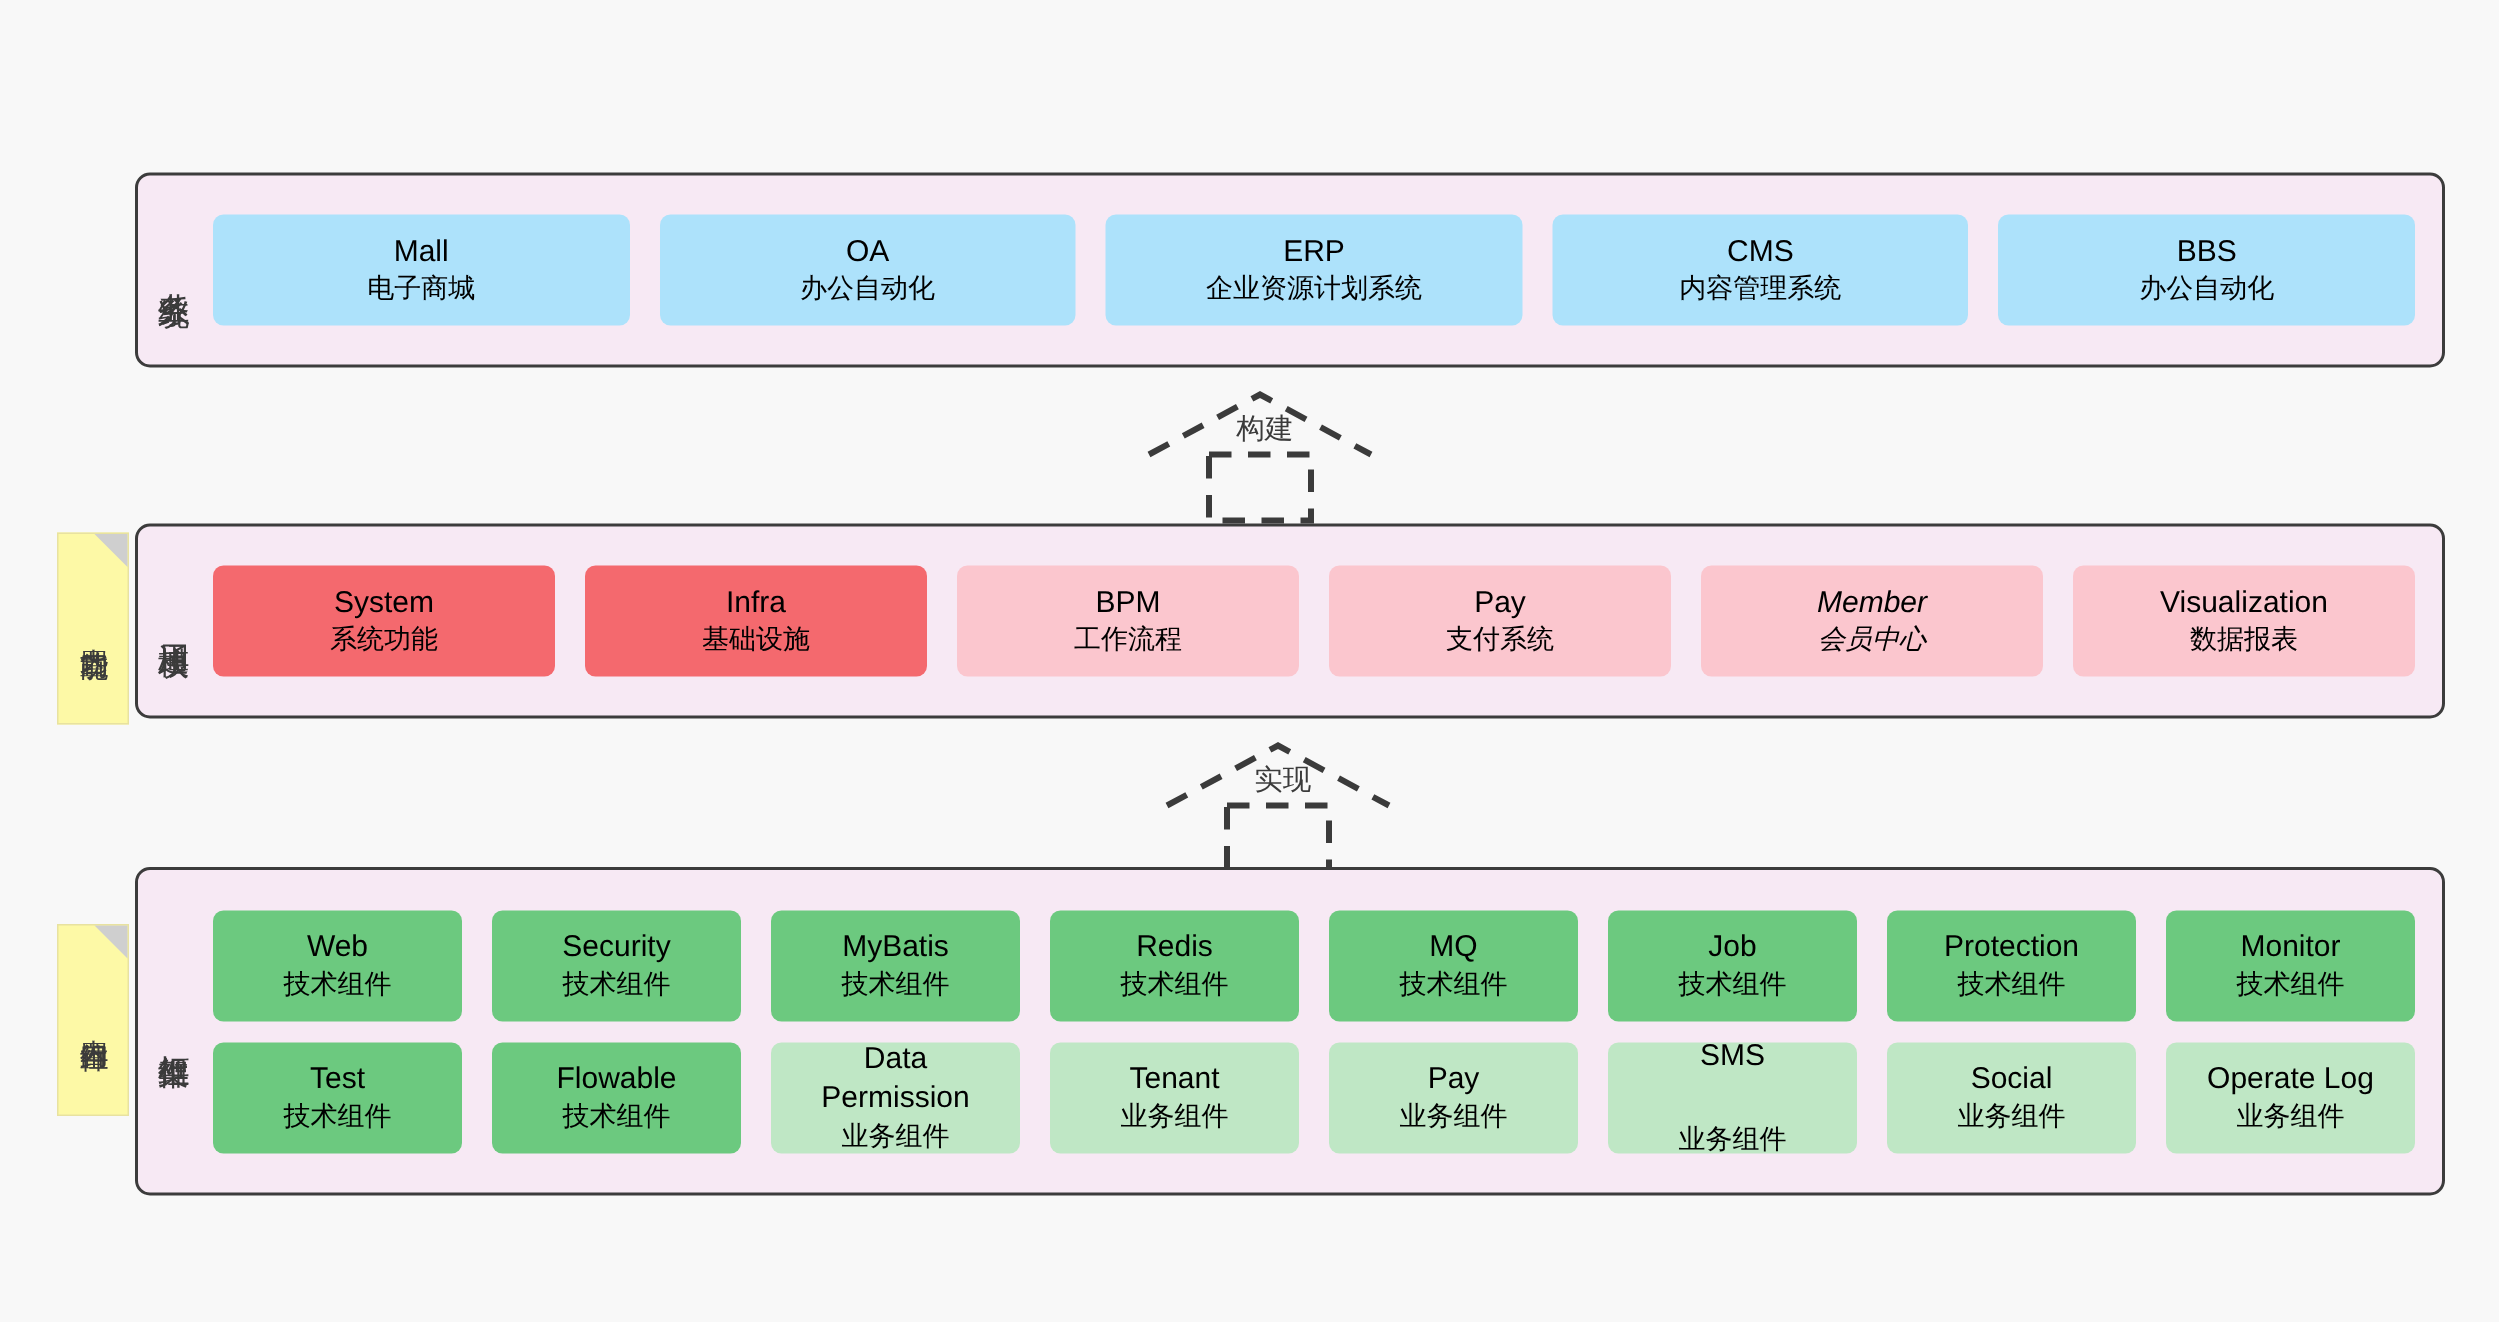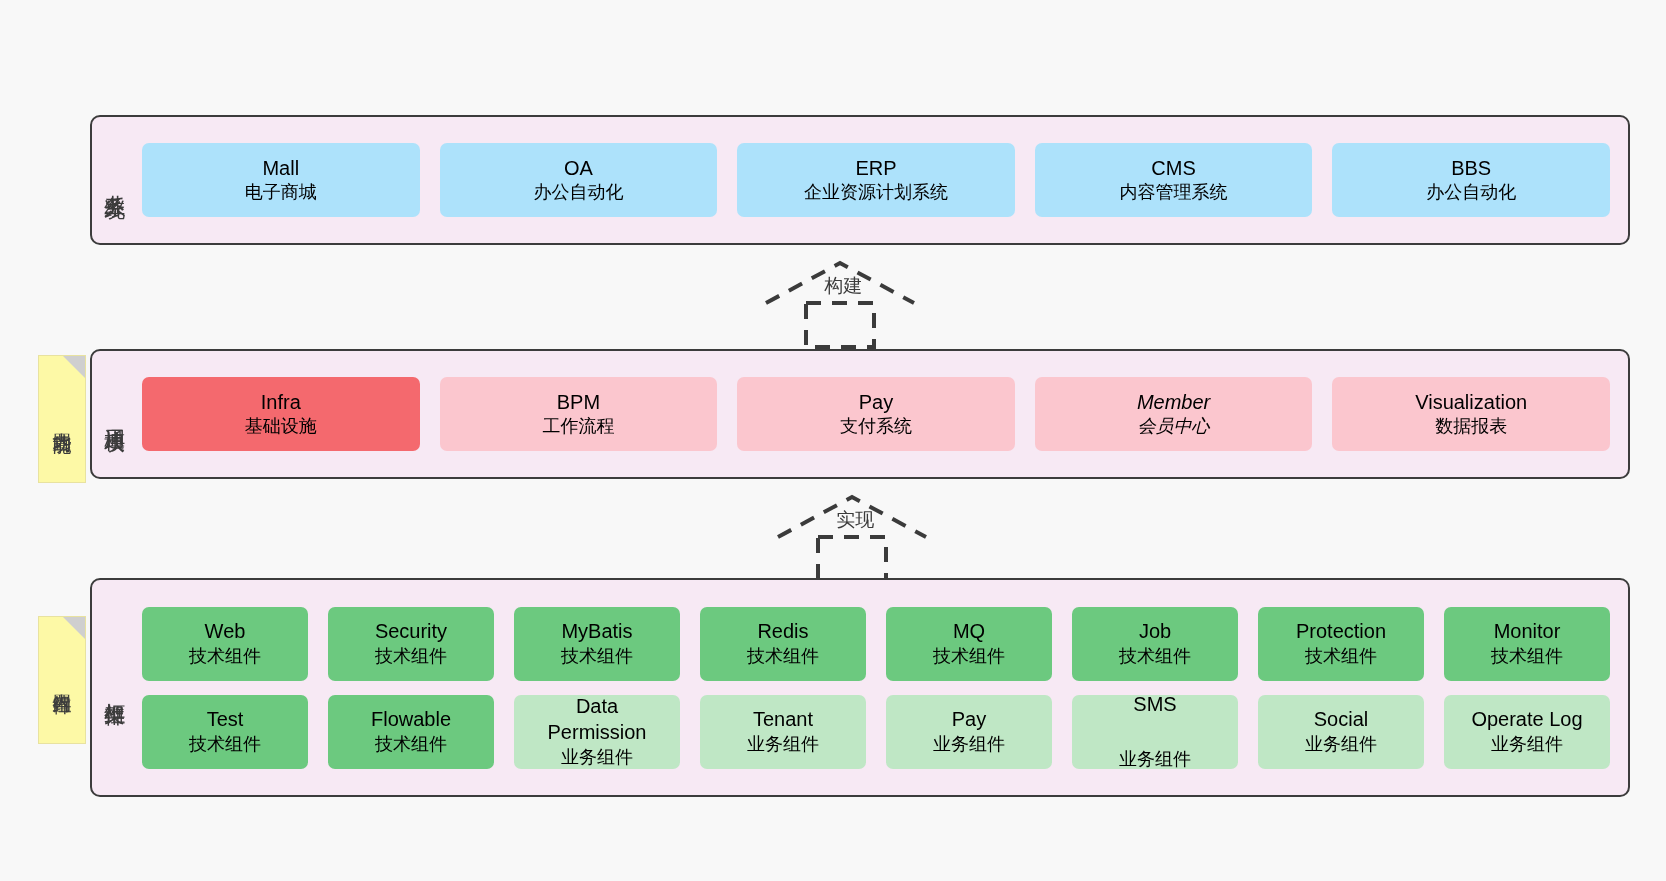--- a/index.html
+++ b/index.html
@@ -183,20 +183,24 @@
   </div>
 
   <div class="note" style="left:38px; top:355px; width:48px; height:128px;">
     <span>内置功能</span>
   </div>
   <div class="layer" style="left:90px; top:349px; width:1540px; height:130px;">
     <div class="layer-title">通用模块</div>
     <div class="layer-body">
       <div class="row">
         <div class="card c-red" style="height:74px;">
+          <div class="ct">System</div>
+          <div class="cs">系统功能</div>
+        </div>
+        <div class="card c-red" style="height:74px;">
           <div class="ct">Infra</div>
           <div class="cs">基础设施</div>
         </div>
         <div class="card c-pink" style="height:74px;">
           <div class="ct">BPM</div>
           <div class="cs">工作流程</div>
         </div>
         <div class="card c-pink" style="height:74px;">
           <div class="ct">Pay</div>
           <div class="cs">支付系统</div>

